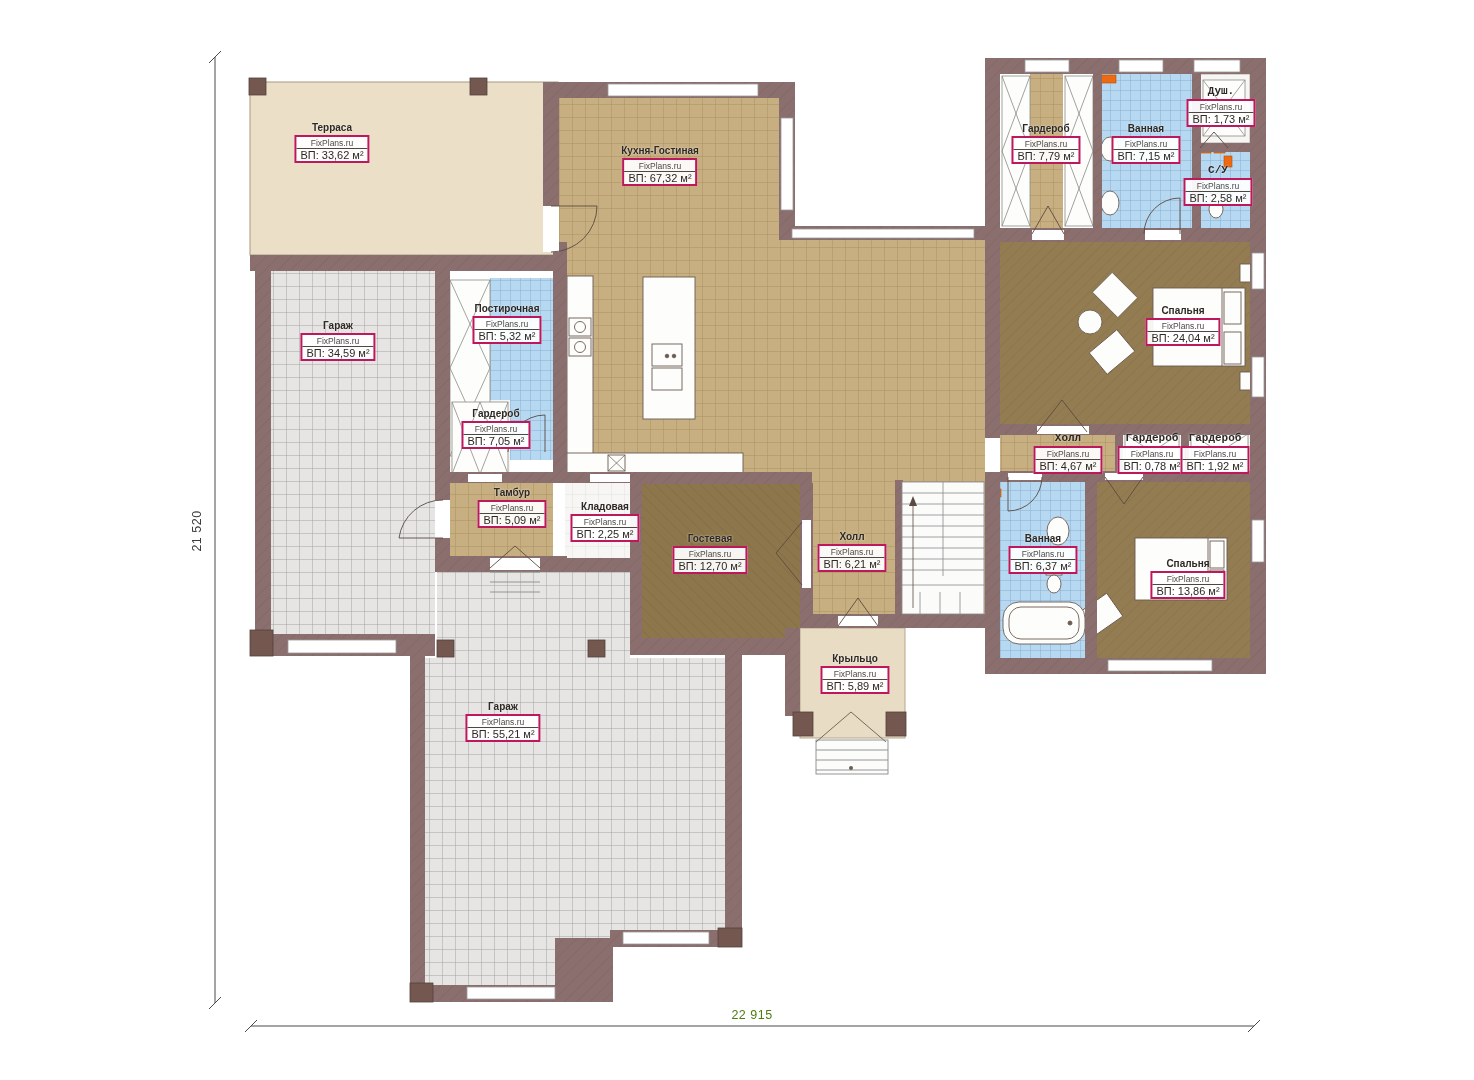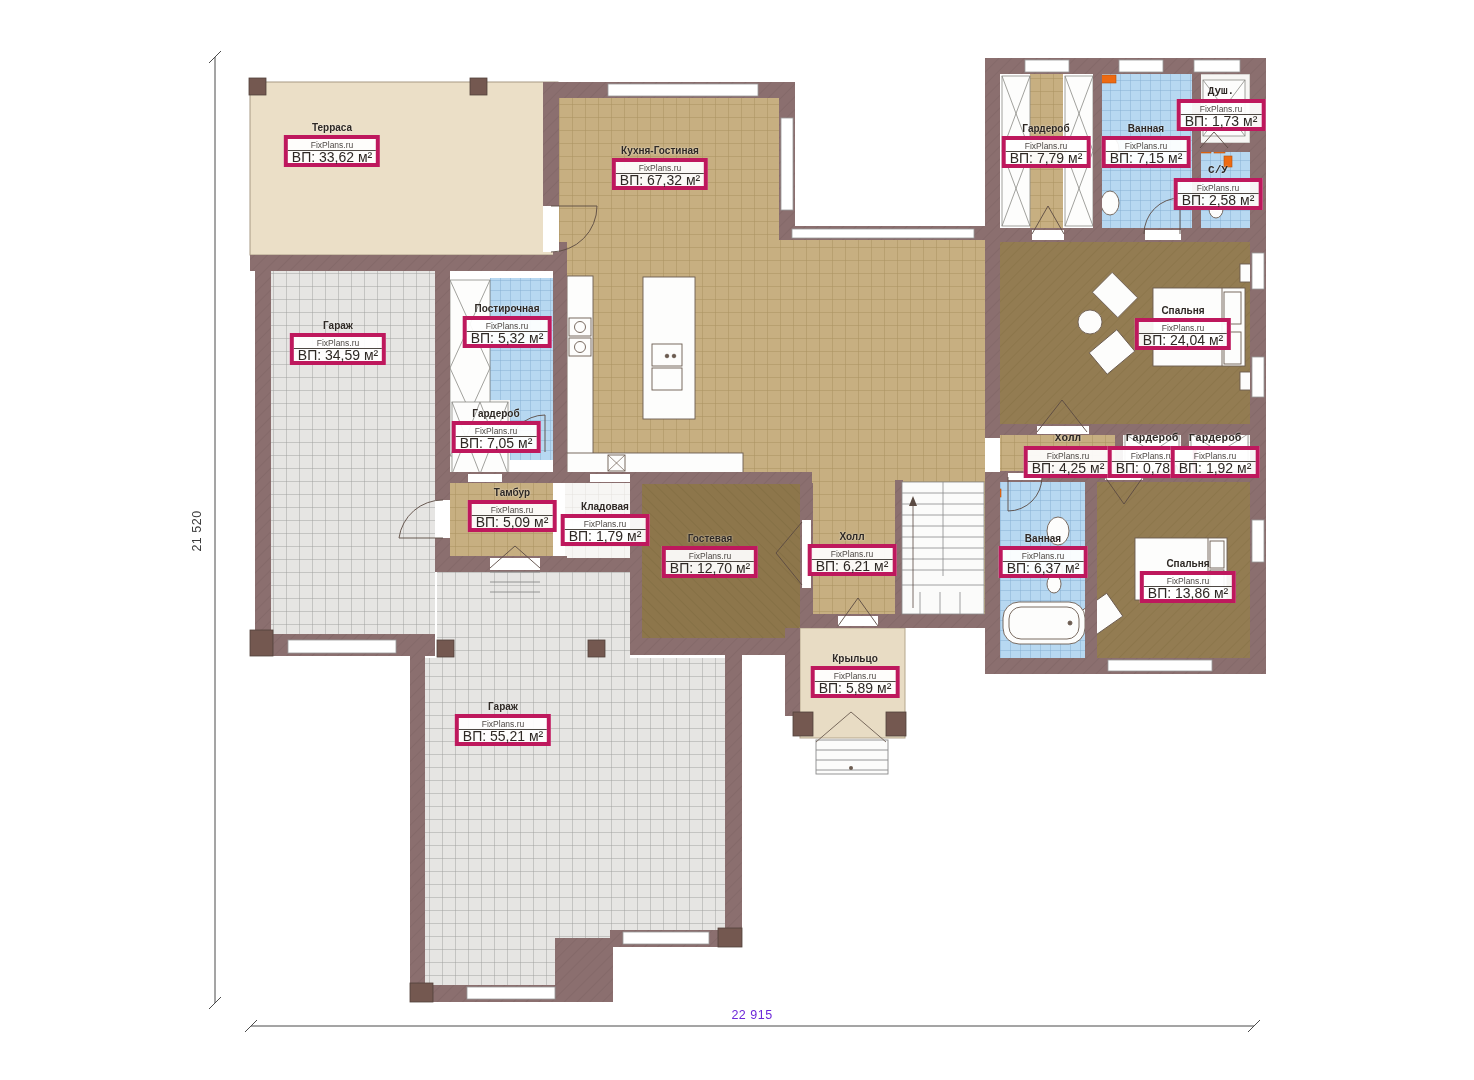--- a/index.html
+++ b/index.html
@@ -2,31 +2,31 @@
 <html><head>
 <meta charset="utf-8">
 <style>
   html,body{margin:0;padding:0;background:#fff;}
   .stage{position:relative;width:1474px;height:1080px;background:#fff;overflow:hidden;
          font-family:"Liberation Sans",sans-serif;}
   .stage svg{position:absolute;left:0;top:0;}
   .room-label{position:absolute;transform:translateX(-50%);text-align:center;z-index:6;pointer-events:none;}
   .room-name{font-size:10px;font-weight:bold;color:#2e2824;white-space:nowrap;line-height:11px;
              text-shadow:0 0 2px rgba(255,255,255,.8);}
-  .room-box{display:inline-block;border:4px solid #be185d;background:rgba(255,255,255,.93);
+  .room-box{display:inline-block;border:2px solid #be185d;background:rgba(255,255,255,.93);
             min-width:58px;margin-top:2px;}
   .room-box .brand{font-size:8.5px;color:#4f4a46;padding:1px 4px 0;border-bottom:1px solid #4d4742;
                    line-height:10px;white-space:nowrap;}
-  .room-box .area{font-size:14px;color:#2e2824;padding:1px 4px;line-height:10px;white-space:nowrap;}
+  .room-box .area{font-size:11px;color:#2e2824;padding:1px 4px;line-height:10px;white-space:nowrap;}
   .room-label.small .room-box{min-width:50px;}
   .room-label.small .room-name{font-size:11px;font-family:Liberation Mono, monospace;}
   .dim-v{position:absolute;left:176px;top:524px;transform:rotate(-90deg);transform-origin:center;
          font-size:12.5px;color:#3a3a3a;z-index:6;letter-spacing:.5px;}
   .dim-h{position:absolute;left:752px;top:1008px;transform:translateX(-50%);
-         font-size:12.5px;color:#6d28d9;z-index:6;letter-spacing:.5px;}
+         font-size:12.5px;color:#4d7c0f;z-index:6;letter-spacing:.5px;}
 </style>
 </head>
 <body>
 
 <div class="stage">
 <svg width="1474" height="1080" viewBox="0 0 1474 1080">
 <defs>
   <pattern id="pTile" width="13" height="13" patternUnits="userSpaceOnUse">
     <rect width="13" height="13" fill="#c7af81"></rect>
           <path d="M13 0H0V13" stroke="#aa925f" stroke-width="1" fill="none"></path>
@@ -342,21 +342,21 @@
   <div class="room-name">Тамбур</div>
   <div class="room-box">
     <div class="brand">FixPlans.ru</div>
     <div class="area">ВП: 5,09 м²</div>
   </div>
 </div>
 <div class="room-label" style="left:605px;top:501px">
   <div class="room-name">Кладовая</div>
   <div class="room-box">
     <div class="brand">FixPlans.ru</div>
-    <div class="area">ВП: 1,79 м²</div>
+    <div class="area">ВП: 2,25 м²</div>
   </div>
 </div>
 <div class="room-label" style="left:710px;top:533px">
   <div class="room-name">Гостевая</div>
   <div class="room-box">
     <div class="brand">FixPlans.ru</div>
     <div class="area">ВП: 12,70 м²</div>
   </div>
 </div>
 <div class="room-label" style="left:852px;top:531px">
@@ -412,21 +412,21 @@
   <div class="room-name">Спальня</div>
   <div class="room-box">
     <div class="brand">FixPlans.ru</div>
     <div class="area">ВП: 24,04 м²</div>
   </div>
 </div>
 <div class="room-label small" style="left:1068px;top:433px">
   <div class="room-name">Холл</div>
   <div class="room-box">
     <div class="brand">FixPlans.ru</div>
-    <div class="area">ВП: 4,25 м²</div>
+    <div class="area">ВП: 4,67 м²</div>
   </div>
 </div>
 <div class="room-label small" style="left:1152px;top:433px">
   <div class="room-name">Гардероб</div>
   <div class="room-box">
     <div class="brand">FixPlans.ru</div>
     <div class="area">ВП: 0,78 м²</div>
   </div>
 </div>
 <div class="room-label small" style="left:1215px;top:433px">

